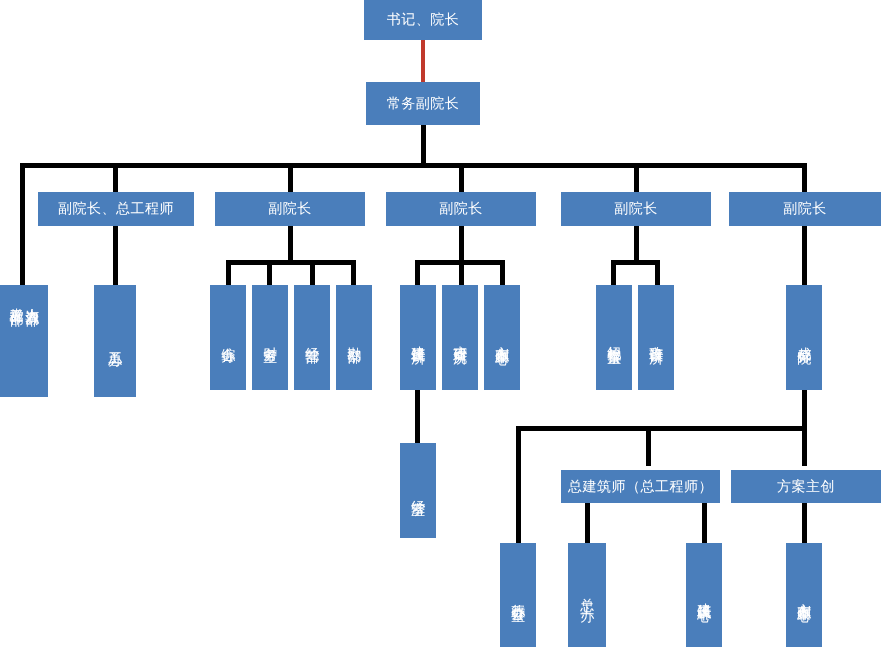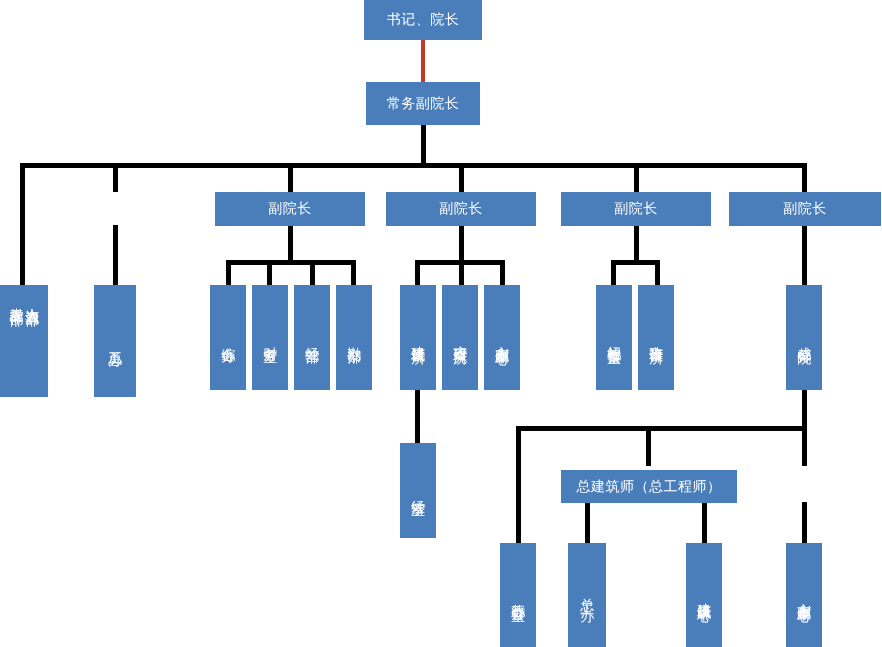--- a/index.html
+++ b/index.html
@@ -121,20 +121,21 @@
 
   <div class="lnk" style="left:585px; top:502px; width:5px; height:41px;"></div>
   <div class="lnk" style="left:702px; top:502px; width:5px; height:41px;"></div>
 
   <div class="lnk" style="left:802px; top:502px; width:5px; height:41px;"></div>
 
   <div class="node h" style="left:366px; top:82px; width:114px; height:43px;">常务副院长</div>
 
   <div class="node h" style="left:364px; top:0px; width:118px; height:40px;">书记、院长</div>
 
+  <div class="node h" style="left:38px; top:192px; width:156px; height:34px;">副院长、总工程师</div>
 
   <div class="node h" style="left:215px; top:192px; width:150px; height:34px;">副院长</div>
 
   <div class="node h" style="left:386px; top:192px; width:150px; height:34px;">副院长</div>
 
   <div class="node h" style="left:561px; top:192px; width:150px; height:34px;">副院长</div>
 
   <div class="node h" style="left:729px; top:192px; width:152px; height:34px;">副院长</div>
 
   <div class="node v dual" style="left:0px; top:285px; width:48px; height:112px;">
@@ -159,22 +160,23 @@
   <div class="node v" style="left:484px; top:285px; width:36px; height:105px;">方案创作中心</div>
 
   <div class="node v" style="left:596px; top:285px; width:36px; height:105px;">纪检督察室</div>
 
   <div class="node v" style="left:638px; top:285px; width:36px; height:105px;">市政设计所</div>
 
   <div class="node v" style="left:786px; top:285px; width:36px; height:105px;">成都分院</div>
 
   <div class="node v" style="left:400px; top:443px; width:36px; height:95px;">经济室</div>
 
-  <div class="node h" style="left:561px; top:470px; width:176px; height:33px;">总建筑师（总工程师）</div>
+  <div class="node h" style="left:561px; top:470px; width:159px; height:33px;">总建筑师（总工程师）</div>
 
+  <div class="node h" style="left:731px; top:470px; width:150px; height:33px;">方案主创</div>
 
   <div class="node v" style="left:500px; top:543px; width:36px; height:104px;">行政办公室</div>
 
   <div class="node v spaced" style="left:568px; top:543px; width:38px; height:104px;">总工办</div>
 
   <div class="node v" style="left:686px; top:543px; width:36px; height:104px;">建筑设计中心</div>
 
   <div class="node v" style="left:786px; top:543px; width:36px; height:104px;">方案创作中心</div>
 
 </div>

